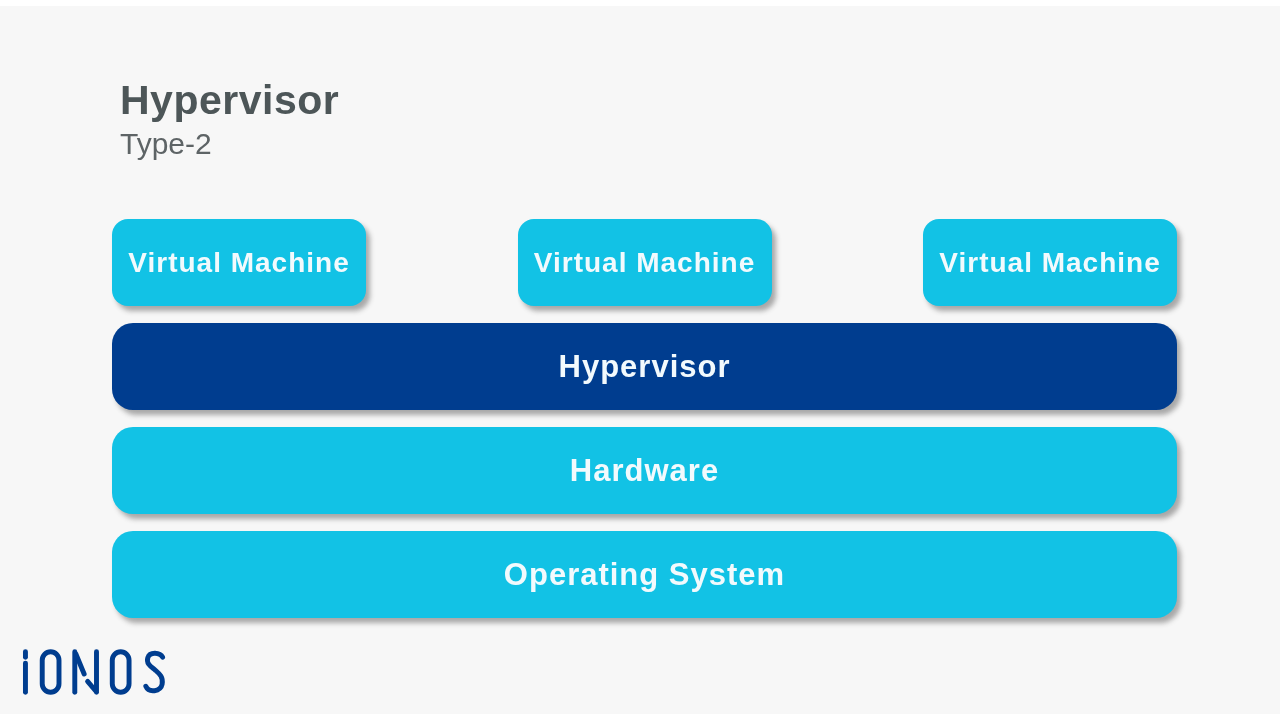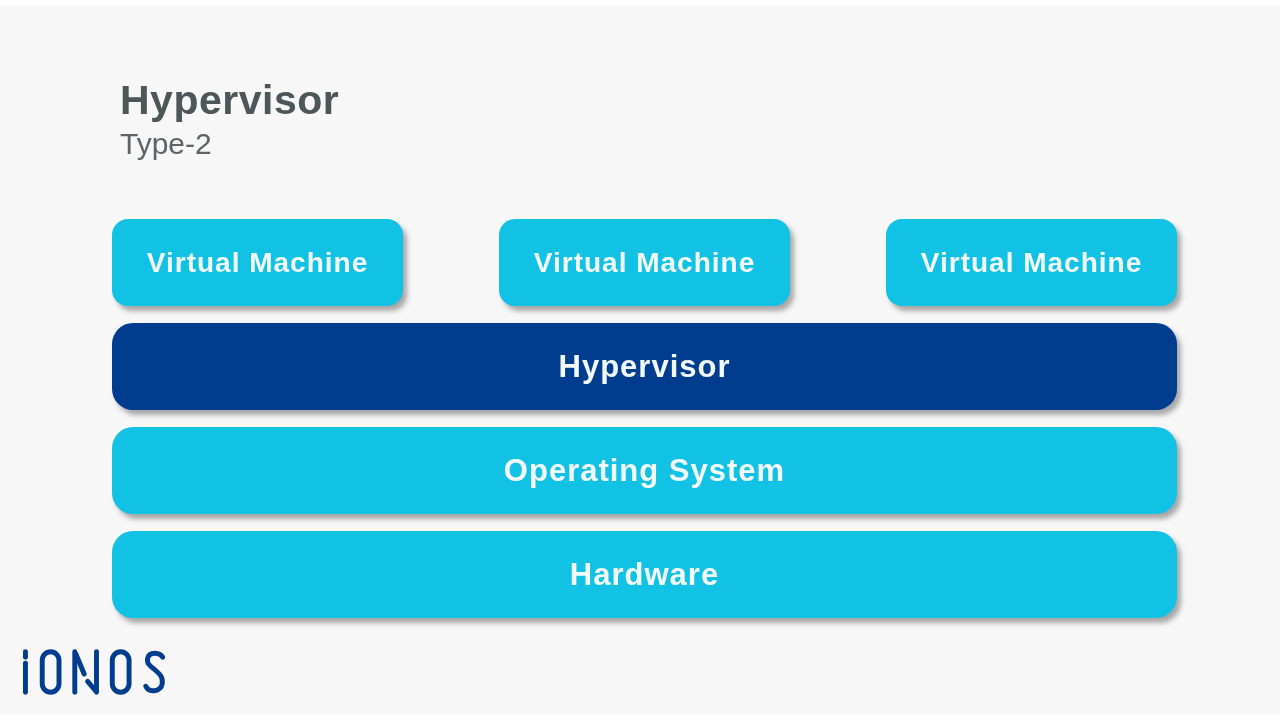--- a/index.html
+++ b/index.html
@@ -48,21 +48,21 @@
     left: 112px;
     top: 219px;
     width: 1065px;
   }
   .vm-row {
     display: flex;
     justify-content: space-between;
     margin-bottom: 17px;
   }
   .vm-box {
-    width: 291px;
+    width: 254px;
     height: 87px;
     background: #12c2e5;
     border-radius: 16px;
     box-shadow: 4px 5px 5px rgba(60, 60, 60, 0.42);
     display: flex;
     align-items: center;
     justify-content: center;
     color: #f2fafd;
     font-size: 28px;
     font-weight: bold;
@@ -105,22 +105,22 @@
   <div class="page-subtitle">Type-2</div>
 </div>
 
 <div class="diagram">
   <div class="vm-row">
     <div class="vm-box">Virtual Machine</div>
     <div class="vm-box">Virtual Machine</div>
     <div class="vm-box">Virtual Machine</div>
   </div>
   <div class="layer layer-hypervisor">Hypervisor</div>
+  <div class="layer layer-hardware">Hardware</div>
   <div class="layer layer-os">Operating System</div>
-  <div class="layer layer-hardware">Hardware</div>
 </div>
 
 <div class="logo" aria-label="IONOS">
   <svg width="148" height="46" viewBox="0 0 150 46" fill="none" xmlns="http://www.w3.org/2000/svg" stroke="#003d8f" stroke-width="5" stroke-linecap="round">
 
     <line x1="3.5" y1="2.5" x2="3.5" y2="8"></line>
     <line x1="3.5" y1="14" x2="3.5" y2="43.5"></line>
 
     <rect x="20.5" y="2.5" width="17" height="41" rx="8.5"></rect>
 

